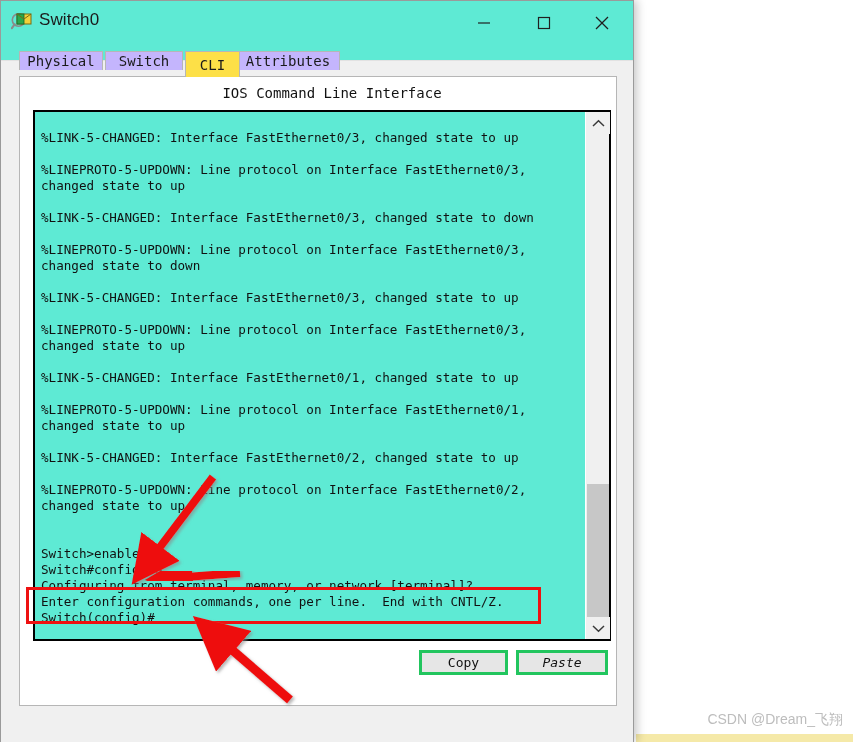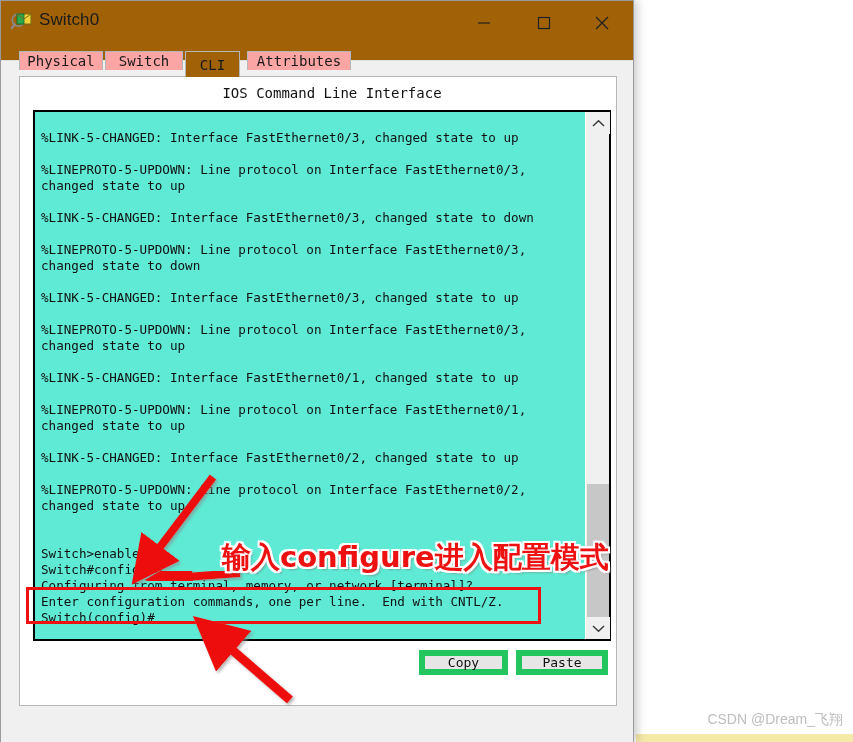--- a/index.html
+++ b/index.html
@@ -44,21 +44,21 @@
     box-sizing: border-box;
     box-shadow: 3px 0 9px rgba(0,0,0,0.22);
   }
 
   
   #title-bar {
     position: absolute;
     left: 0; top: 0;
     width: 100%;
     height: 60px;
-    background: #a16207;
+    background: #5eead4;
     border-bottom: 1px solid #e2e2e2;
     box-sizing: border-box;
   }
   #window-icon {
     position: absolute;
     left: 10px; top: 10px;
     width: 22px; height: 22px;
   }
   #window-title {
     position: absolute;
@@ -89,41 +89,41 @@
     left: 0;
     top: 44px;
     width: 100%;
     height: 31px;
   }
   .tab {
     position: absolute;
     top: 6px;
     height: 19px;
     box-sizing: border-box;
-    background: #fca5a5;
+    background: #c4b5fd;
     border: 1px solid #b6b6b6;
     border-bottom: none;
     font-family: "DejaVu Sans Mono", monospace;
     font-size: 14px;
     color: #1a1a1a;
     display: flex;
     align-items: center;
     justify-content: center;
     cursor: default;
   }
   .tab.active {
-    background: #a16207;
+    background: #fde047;
     border-color: #b6b6b6;
     z-index: 3;
     height: 26px;
   }
   #tab-physical   { left: 18px;  width: 84px; }
   #tab-config     { left: 104px; width: 78px; }
   #tab-cli        { left: 184px; width: 55px; }
-  #tab-attributes { left: 246px; width: 104px; }
+  #tab-attributes { left: 235px; width: 104px; }
 
   
   #content-pane {
     position: absolute;
     left: 18px;
     top: 75px;
     width: 598px;
     height: 630px;
     background: #ffffff;
     border: 1px solid #b6b6b6;
@@ -201,32 +201,32 @@
     background: #c7c7c7;
     cursor: default;
   }
 
   
   .action-btn {
     position: absolute;
     top: 573px;
     height: 25px;
     background: #e6e6e6;
-    border: 6px solid #22c55e;
+    border: 3px solid #22c55e;
     box-sizing: border-box;
     font-family: "DejaVu Sans Mono", monospace;
     font-size: 13px;
     color: #111111;
     display: flex;
     align-items: center;
     justify-content: center;
     cursor: default;
   }
   #copy-button  { left: 399px; width: 89px; }
-  #paste-button { left: 496px; width: 92px; }
+  #paste-button { left: 496px; width: 92px; font-style: italic; }
 
   
   #bottom-bar {
     position: absolute;
     left: 0;
     top: 706px;
     width: 100%;
     height: 36px;
     background: #f0f0f0;
   }
@@ -414,16 +414,15 @@
       </marker>
     </defs>
 
     <line x1="213" y1="477" x2="148" y2="563" stroke="#ee1111" stroke-width="8" marker-end="url(#ahead)" filter="url(#arrowshadow)"></line>
 
     <line x1="240" y1="573" x2="172" y2="578" stroke="#ee1111" stroke-width="8" marker-end="url(#ahead)" filter="url(#arrowshadow)"></line>
 
     <line x1="290" y1="700" x2="216" y2="636" stroke="#ee1111" stroke-width="9" marker-end="url(#ahead)" filter="url(#arrowshadow)"></line>
   </svg>
 
-  <div class="anno-text" id="anno-configure">输入configure进入配置模式</div>
 </div>
 
 <div id="watermark">CSDN @Dream_飞翔</div>
 
 </body></html>

